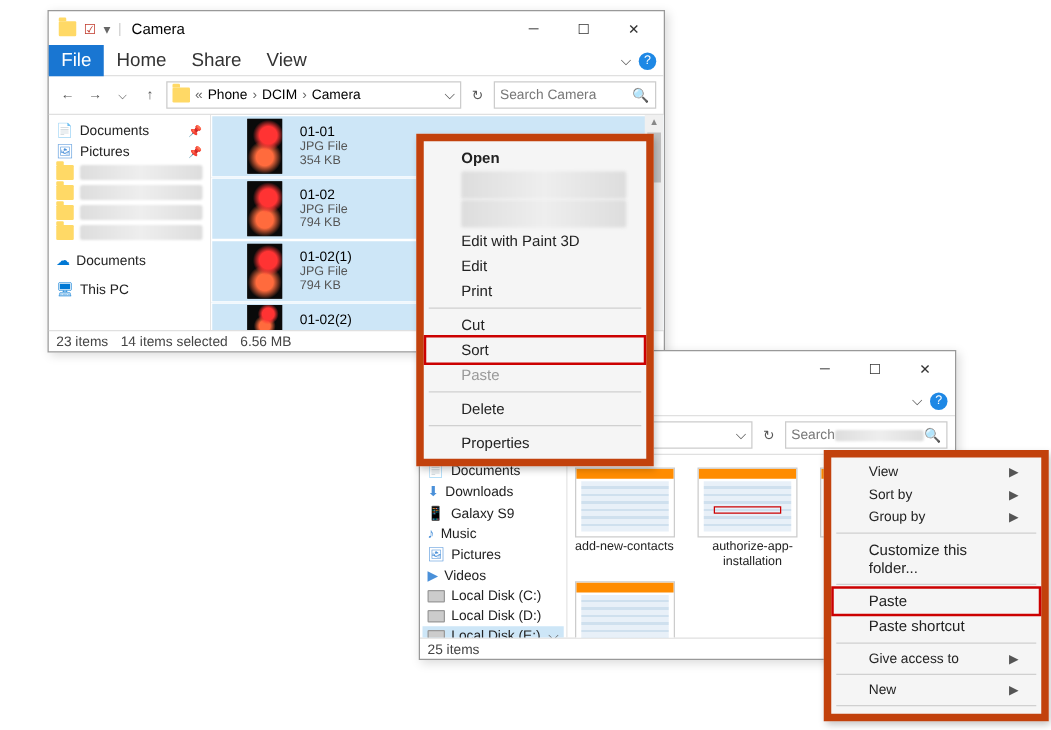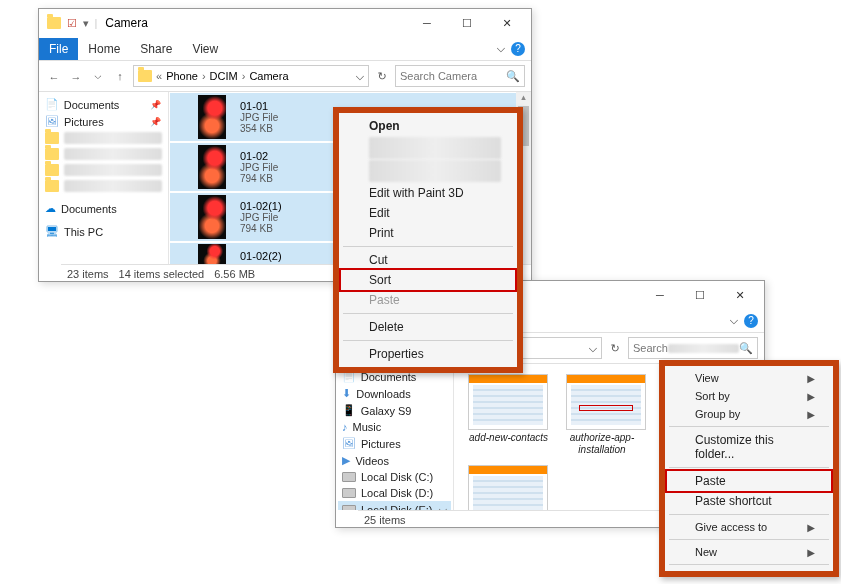--- a/index.html
+++ b/index.html
@@ -9,21 +9,21 @@
 .w1 { left: 38px; top: 8px; width: 494px; height: 274px; }
 .w2 { left: 335px; top: 280px; width: 430px; height: 248px; }
 
 .tb { display: flex; align-items: center; height: 28px; padding: 0 4px; }
 .qat { display: flex; align-items: center; gap: 6px; padding-left: 4px; }
 .title { margin-left: 8px; font-size: 12px; }
 .tb-spacer { flex: 1; }
 .tb-btn { width: 40px; height: 24px; display: flex; align-items: center; justify-content: center; color: #333; }
 
 .ribbon { display: flex; align-items: center; height: 24px; border-bottom: 1px solid #e0e0e0; }
-.rtab { padding: 4px 10px; font-size: 12px; color: #333; }
+.rtab { padding: 4px 10px; font-size: 15px; color: #333; }
 .rtab.file { background: #1976d2; color: #fff; }
 .rib-spacer { flex: 1; }
 .help { width: 14px; height: 14px; border-radius: 50%; background: #1e88e5; color: #fff; display: flex; align-items: center; justify-content: center; margin-right: 6px; font-size: 10px; }
 
 .addr { display: flex; align-items: center; gap: 4px; padding: 4px 6px; border-bottom: 1px solid #e0e0e0; }
 .nav-ico { width: 18px; height: 18px; display: flex; align-items: center; justify-content: center; color: #555; }
 .bc { flex: 1; display: flex; align-items: center; border: 1px solid #ccc; height: 22px; padding: 0 4px; gap: 4px; font-size: 11px; }
 .bc .sep { color: #666; }
 .search { width: 130px; border: 1px solid #ccc; height: 22px; display: flex; align-items: center; padding: 0 4px; color: #777; justify-content: space-between; }
 
@@ -41,33 +41,33 @@
 
 .files { flex:1; overflow: auto; position: relative; background: #fff; }
 .frow { display: flex; align-items: center; height: 50px; background: #cde6f7; border: 1px solid #fff; }
 .thumb { width: 28px; height: 44px; margin: 0 14px 0 28px; background: #111; position: relative; overflow: hidden; }
 .thumb .swirl { position:absolute; inset:0; background: radial-gradient(circle at 60% 30%, #ff3333 20%, transparent 35%), radial-gradient(circle at 50% 70%, #ff6b3d 20%, transparent 40%), #0a0a0a; }
 .finfo .fn { font-size: 11px; color: #000; }
 .finfo .fm { font-size: 10px; color: #555; }
 .scrollv { position: absolute; right: 0; top: 0; bottom: 0; width: 15px; background: #f0f0f0; }
 .scrollv .thumb-bar { position:absolute; top: 14px; left:2px; right:2px; height:40px; background:#c1c1c1; }
 
-.status { height: 18px; border-top: 1px solid #e0e0e0; display: flex; align-items: center; gap: 10px; padding: 0 6px; font-size: 10px; color: #444; margin-left: 22px; }
+.status { height: 18px; border-top: 1px solid #e0e0e0; display: flex; align-items: center; gap: 10px; padding: 0 6px; font-size: 10px; color: #444; }
 
 .ctx { position: absolute; background: #f5f5f5; border: 6px solid #c2410c; box-shadow: 2px 3px 6px rgba(0,0,0,0.25); padding: 3px 2px; z-index: 50; }
 .ctx .mi { padding: 3px 16px 3px 28px; font-size: 12px; color: #222; display:flex; justify-content: space-between; align-items: center; }
 .ctx .mi.bold { font-weight: 600; }
 .ctx .mi.dis { color: #999; }
 .ctx .sep-line { height: 1px; background: #d0d0d0; margin: 3px 2px; }
 .ctx .arrow { color: #555; font-size: 10px; }
 .hi-box { border: 2px solid #cc0000; margin: -2px; padding: 1px 26px 1px 26px; }
 .blur-block { height: 22px; margin: 1px 14px 1px 28px; background: linear-gradient(90deg,#ddd,#eee,#ddd); filter: blur(1.2px); border-radius: 2px; }
 
 .files2 { flex:1; display:flex; flex-wrap: wrap; gap: 10px; padding: 10px 6px; align-content: flex-start; overflow: hidden; }
-.file-card { width: 88px; display:flex; flex-direction: column; align-items: flex-end; font-style: italic; }
+.file-card { width: 88px; display:flex; flex-direction: column; align-items: flex-start; }
 .card-thumb { width: 80px; height: 56px; border: 1px solid #ccc; background: #fff; position: relative; overflow: hidden; }
 .card-thumb .bar { position:absolute; top:0; left:0; right:0; height:8px; background:#ff8c00; }
 .card-thumb .body { position:absolute; top:10px; left:4px; right:4px; bottom:4px; background: repeating-linear-gradient(#e8f0f8, #e8f0f8 4px, #cfe0ee 4px, #cfe0ee 6px); }
 .card-thumb .accent { position:absolute; left:12px; right:12px; bottom:18px; height:6px; border:1px solid #cc0000; }
 .fc-label { font-size: 10px; text-align: center; margin-top: 2px; color:#222; line-height: 1.15; }
 
 .ctx1 { left: 333px; top: 107px; width: 190px; }
 .ctx2 { left: 659px; top: 360px; width: 180px; }
 
 .addr2 .bc { min-width: 0; }

